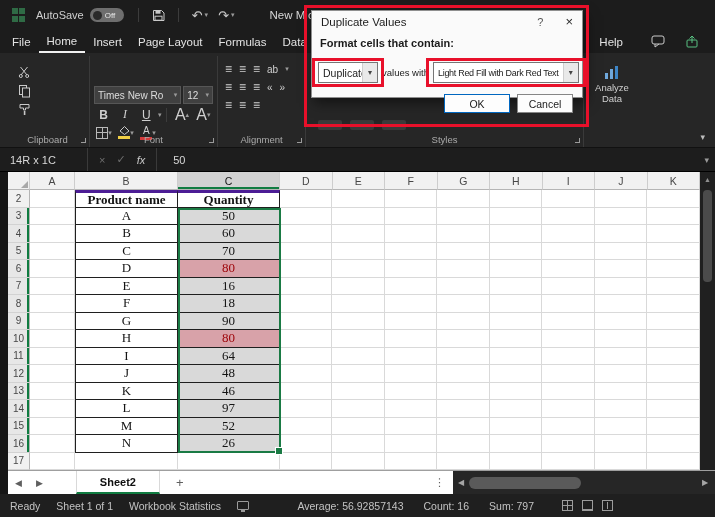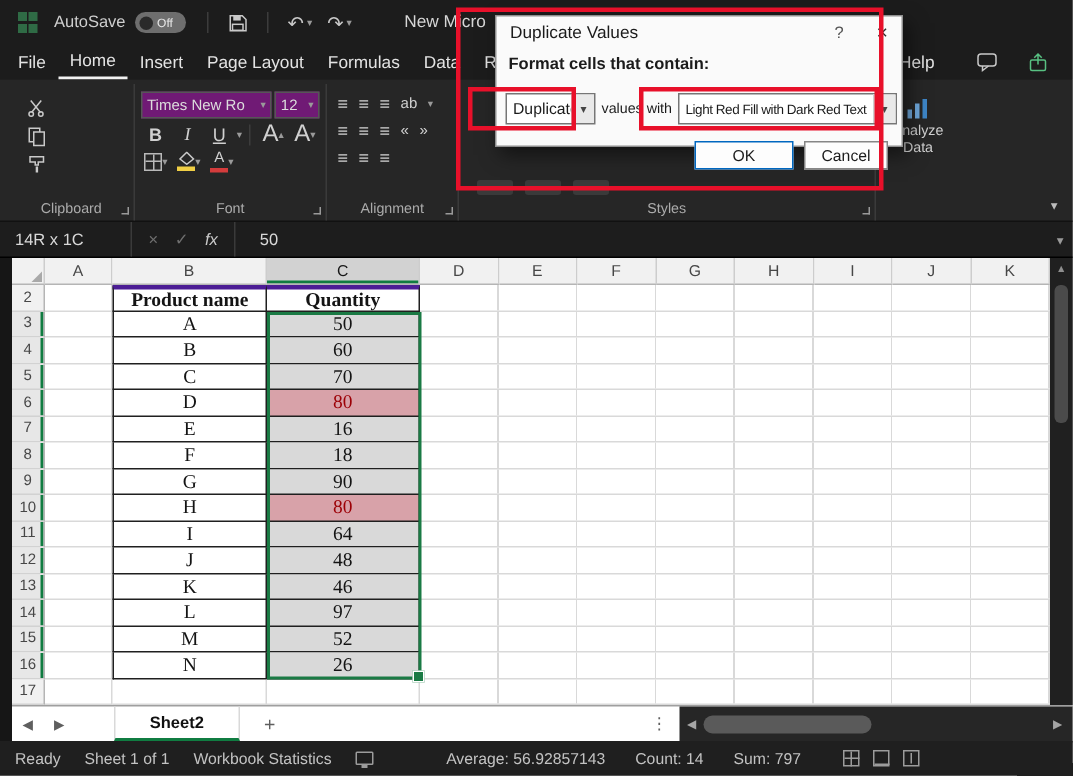--- a/index.html
+++ b/index.html
@@ -34,22 +34,22 @@
   .grp { position:relative; border-right:1px solid #3a3a3a; padding:2px 4px 14px; height:100%; }
   .grp-label { position:absolute; bottom:2px; left:0; right:0; text-align:center; font-size:9.5px; color:#ababab; }
   .launch { position:absolute; right:3px; bottom:4px; width:5px; height:5px;
     border-right:1px solid #9a9a9a; border-bottom:1px solid #9a9a9a; }
   .grp-clip { width:84px; display:flex; }
   .pastebtn { width:40px; display:flex; flex-direction:column; align-items:center; padding-top:5px; gap:2px; font-size:10.5px; }
   .clipcol { display:flex; flex-direction:column; gap:4px; padding:6px 0 0 4px; }
   .sb { width:20px; height:15px; display:flex; align-items:center; justify-content:center; }
   .grp-font { width:128px; }
   .frow { display:flex; align-items:center; gap:2px; margin-top:3px; }
-  .combo { height:18px; background:#701a75; border:1px solid #565656; color:#ddd; font-size:10px;
-    display:flex; align-items:center; justify-content:space-between; padding:0 3px; }
+  .combo { height:18px; background:#404040; border:1px solid #565656; color:#ddd; font-size:10px;
+    display:flex; align-items:center; justify-content:space-between; padding:0 3px;margin-top:25px; }
   .c-name { width:88px; } .c-size { width:30px; }
   .btnB { font-weight:bold; font-size:12px; }
   .btnI { font-style:italic; font-family:"Liberation Serif",serif; font-size:12px; }
   .btnU { text-decoration:underline; font-size:12px; }
   .vdiv { width:1px; height:14px; background:#3c3c3c; margin:0 3px; }
   .tiny { font-size:7px; color:#9a9a9a; }
   .stack { display:flex; flex-direction:column; align-items:center; line-height:1; }
   .cbar { width:12px; height:3px; margin-top:1px; }
   .bar-y { background:#f0cf45; } .bar-r { background:#d43c3c; }
   .icbord { width:12px; height:12px; border:1px solid #b9b9b9;
@@ -130,21 +130,21 @@
   .stat { margin-right:20px; white-space:nowrap; }
   .views { display:flex; gap:9px; margin-left:8px; }
   .vic { width:11px; height:11px; border:1px solid #9c9c9c; }
   .vic1 { background: linear-gradient(#9c9c9c,#9c9c9c) center/11px 1px no-repeat,
                       linear-gradient(#9c9c9c,#9c9c9c) center/1px 11px no-repeat; }
   .vic2 { background: linear-gradient(#9c9c9c,#9c9c9c) 0 8px/11px 1px no-repeat; }
   .vic3 { background: linear-gradient(#9c9c9c,#9c9c9c) center/1px 7px no-repeat; }
   .endspacer { width:92px; }
   
   .dlg { position:absolute; left:311px; top:10px; width:272px; height:88px; background:#fafafa;
-    border:1px solid #8f8f8f; box-shadow:3px 5px 12px rgba(0,0,0,.5); z-index:40; color:#1b1b1b;margin-left:19px; }
+    border:1px solid #8f8f8f; box-shadow:3px 5px 12px rgba(0,0,0,.5); z-index:40; color:#1b1b1b; }
   .dlg-tb { height:21px; display:flex; align-items:center; padding:0 9px; font-size:11.5px; }
   .dlg-help { margin-left:auto; color:#555; font-size:11px; }
   .dlg-close { margin-left:22px; font-size:13px; color:#2b2b2b; }
   .dlg-body { padding:3px 6px 0 6px; }
   .dlg-prompt { font-weight:bold; font-size:11px; margin-top:2px; padding-left:2px; }
   .dlg-controls { display:flex; align-items:center; margin-top:13px; }
   .dd { height:21px; background:#fff; border:1px solid #767676; display:flex; align-items:center; font-size:10.5px; }
   .dd-text { padding:0 4px; white-space:nowrap; overflow:hidden; flex:1; }
   .dd-chev { width:15px; height:100%; background:#e9e9e9; border-left:1px solid #cfcfcf;
     display:flex; align-items:center; justify-content:center; font-size:8px; color:#444; flex:none; }
@@ -501,21 +501,21 @@
   </div>
 </div>
 
 <div class="statusbar">
   <span class="sb-item">Ready</span>
   <span class="sb-item">Sheet 1 of 1</span>
   <span class="sb-item">Workbook Statistics</span>
   <span class="monitor"></span>
   <div class="rgroup">
     <span class="stat">Average: 56.92857143</span>
-    <span class="stat">Count: 14</span>
+    <span class="stat">Count: 16</span>
     <span class="stat">Sum: 797</span>
     <div class="views">
       <span class="vic vic1"></span>
       <span class="vic vic2"></span>
       <span class="vic vic3"></span>
     </div>
     <span class="endspacer"></span>
   </div>
 </div>
 

